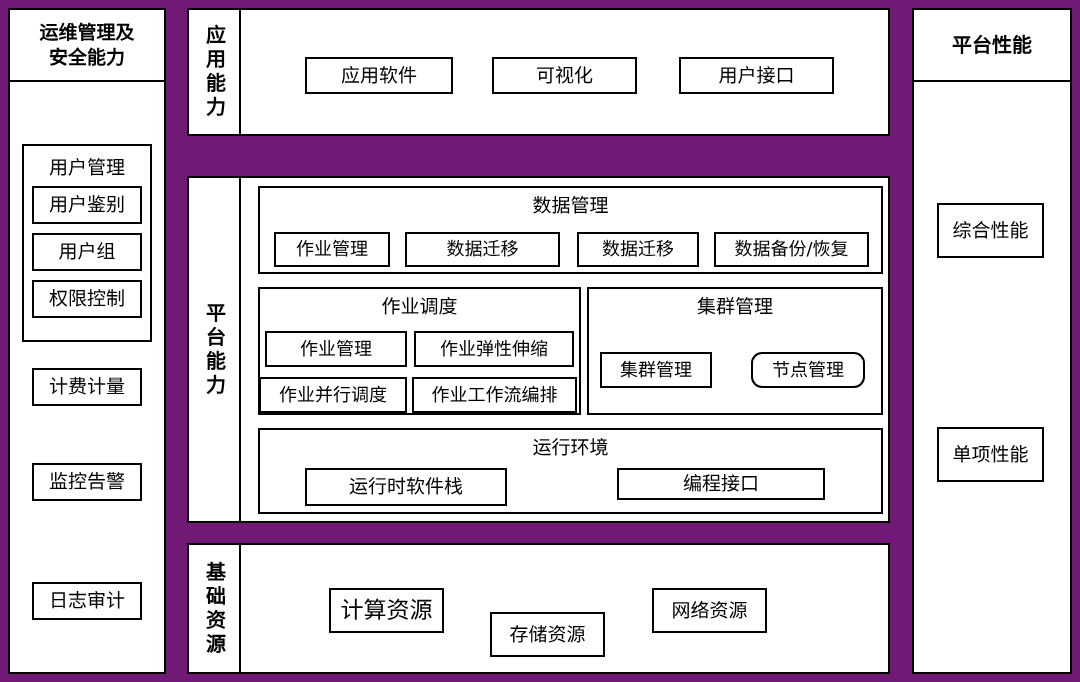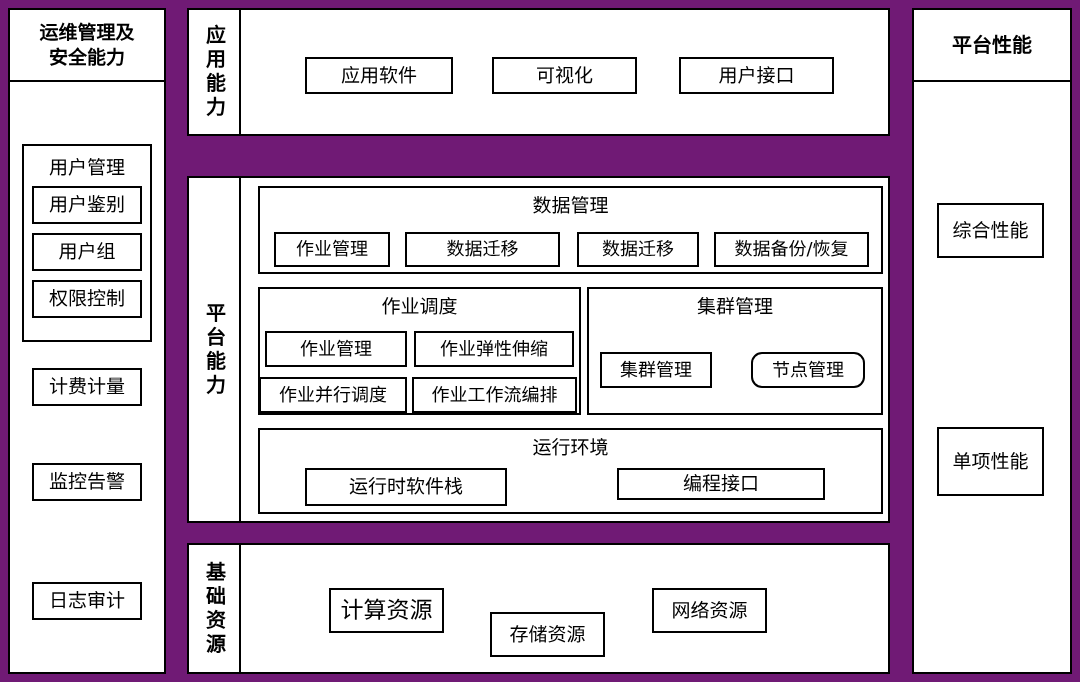--- a/index.html
+++ b/index.html
@@ -119,21 +119,21 @@
   
   #perf-panel { left: 912px; top: 8px; width: 160px; height: 666px; display: block; }
   #perf-title {
     position: absolute; left: 0; top: 0; width: 100%; height: 72px;
     box-sizing: border-box;
     border-bottom: 2px solid #000;
     display: flex; align-items: center; justify-content: center;
     font-weight: bold; font-size: 20px;
   }
   #perf-overall { left: 937px; top: 203px; width: 107px; height: 55px; font-size: 19px; }
-  #perf-single  { left: 937px; top: 427px; width: 107px; height: 69px; font-size: 19px; }
+  #perf-single  { left: 937px; top: 427px; width: 107px; height: 55px; font-size: 19px; }
 </style>
 </head>
 <body>
 
 <div id="canvas">
 
   <div class="box outer" id="ops-panel">
     <div id="ops-title">
       <span>
         <span>运维管理及</span><br>

